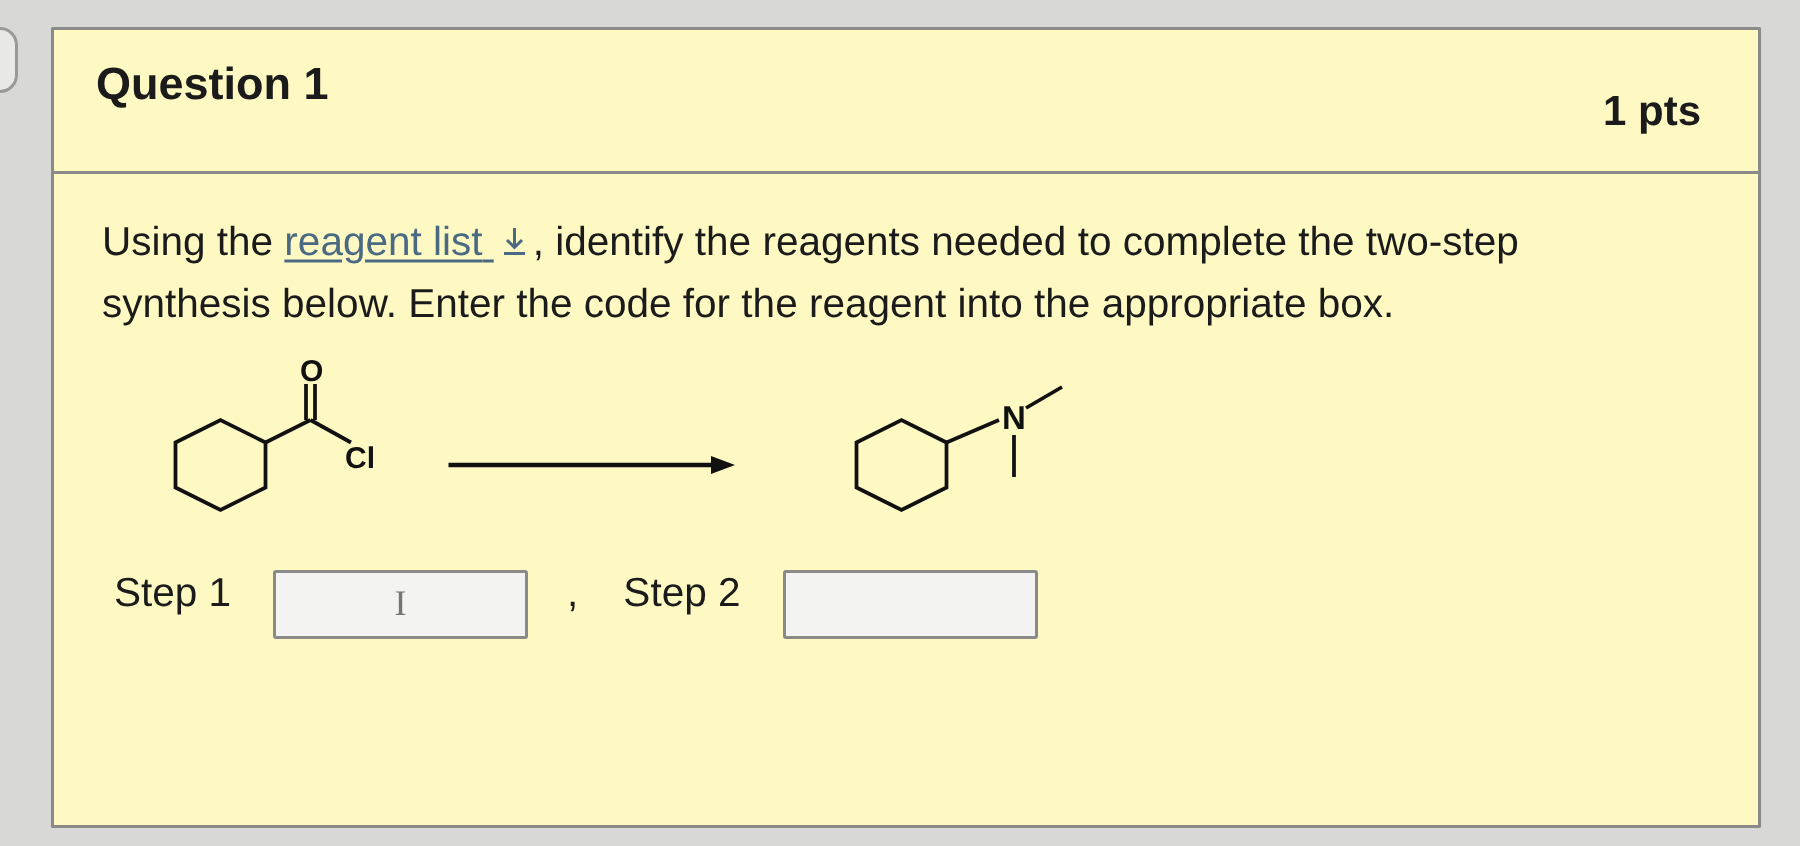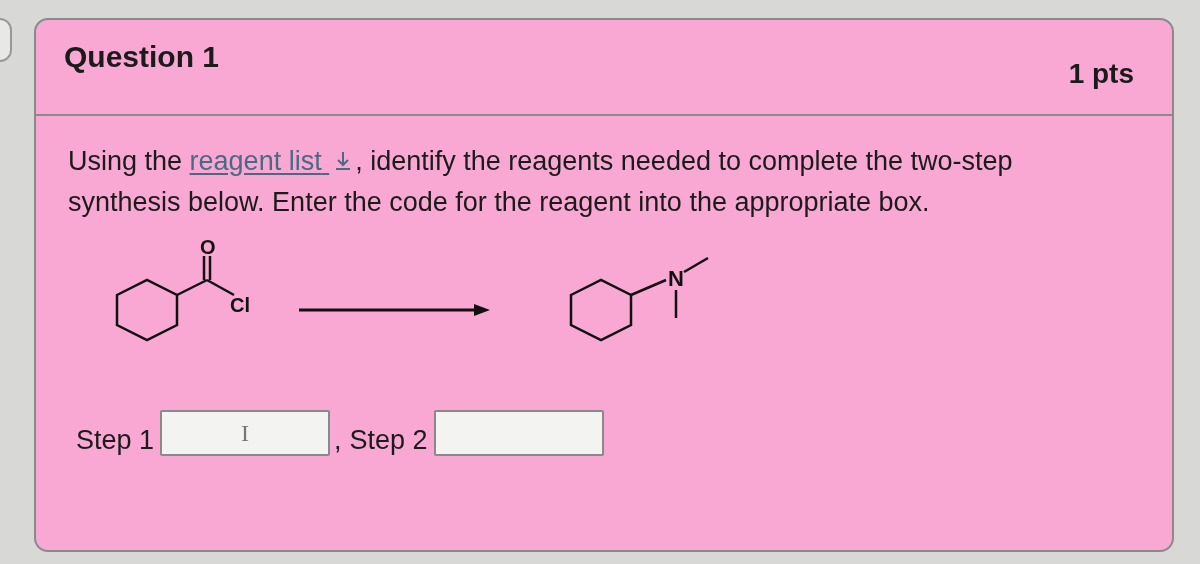--- a/index.html
+++ b/index.html
@@ -22,23 +22,23 @@
     border: 2px solid #999;
     border-radius: 0 12px 12px 0;
     background: #e8e8e6;
   }
   .card {
     position: absolute;
     left: 34px;
     top: 18px;
     right: 26px;
     bottom: 12px;
-    background: #f9a8d4;
+    background: #fef9c3;
     border: 2px solid #8a8a88;
-    border-radius: 14px;
+    border-radius: 1px;
   }
   .header {
     border-bottom: 2px solid #8a8a88;
     padding: 20px 28px 24px 28px;
     display: flex;
     align-items: flex-start;
     justify-content: space-between;
   }
   .qtitle {
     font-size: 30px;
@@ -72,23 +72,22 @@
   }
   .structures {
     margin-top: 18px;
     display: flex;
     align-items: center;
     gap: 32px;
     padding-left: 4px;
   }
   .inputs-row {
     display: flex;
-    align-items: flex-end;
-    gap: 2px;
-    margin-top: 30px;
+    align-items: flex-start;
+    gap: 24px;
     font-size: 27px;
     color: #1b1b1b;
     padding-left: 8px;
   }
   .step-label { margin-right: 4px; }
   .comma { margin: 0 6px 0 2px; }
   .answer-box {
     width: 170px;
     height: 46px;
     border: 2px solid #8a8a88;

